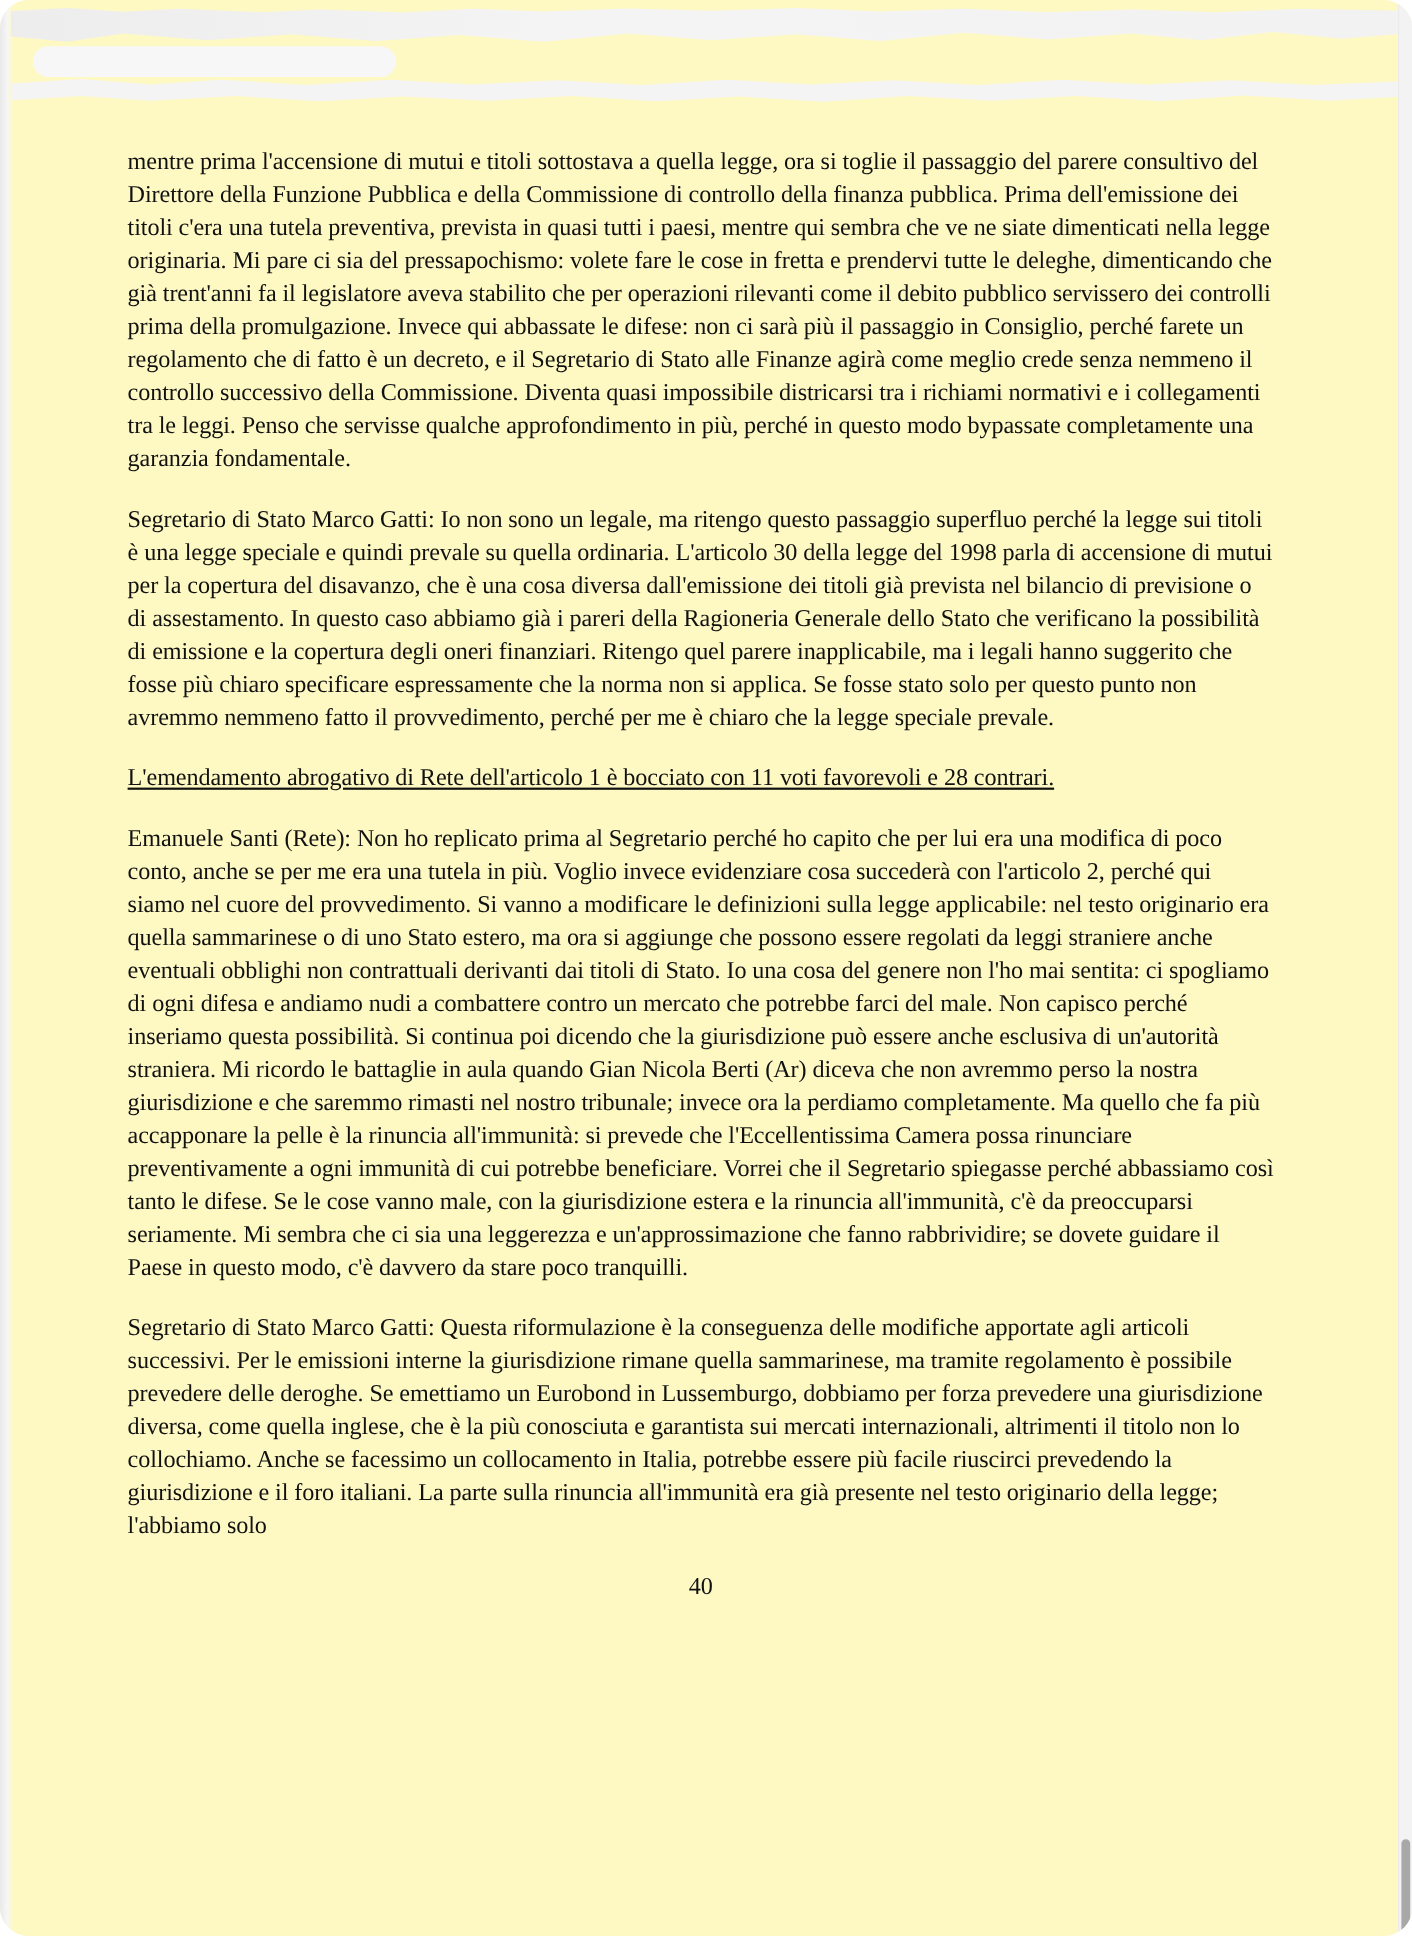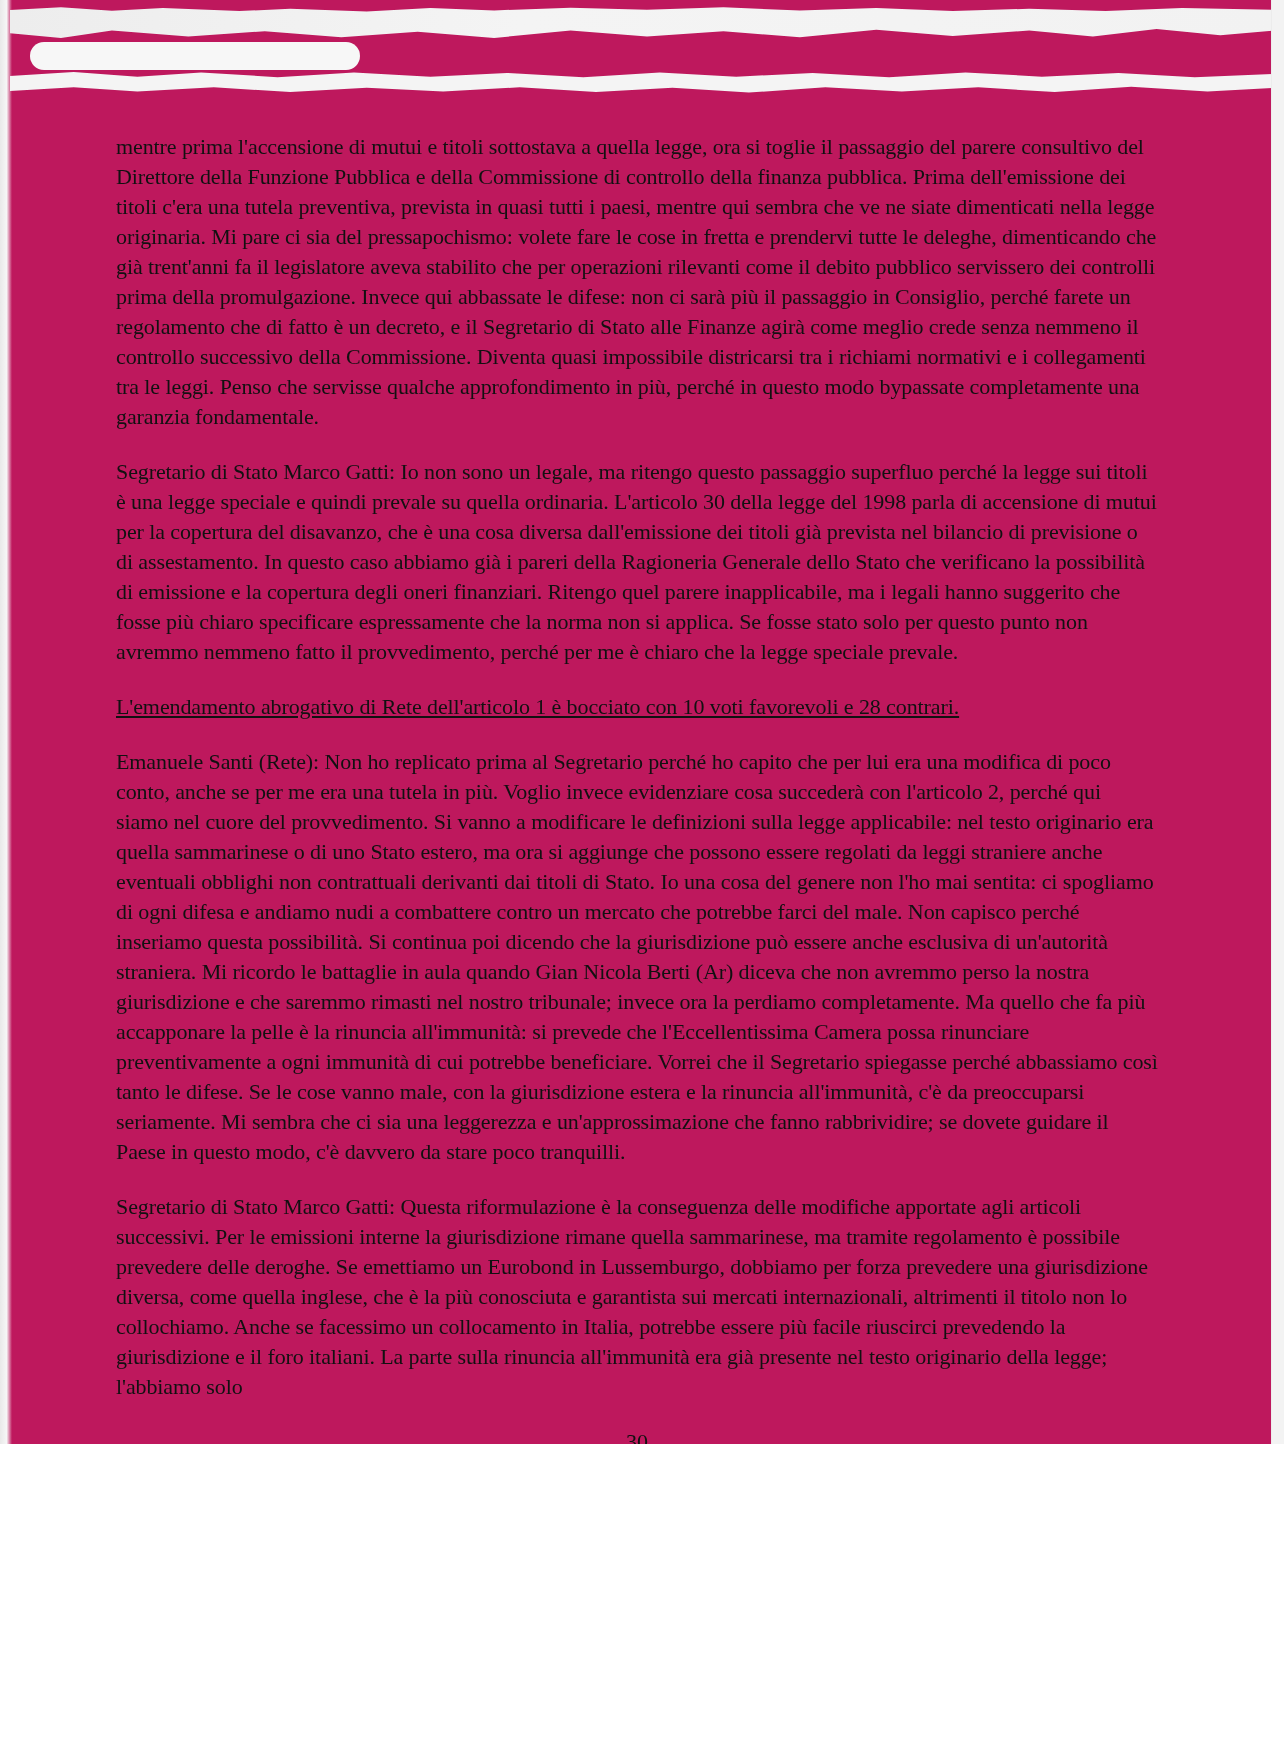--- a/index.html
+++ b/index.html
@@ -1,23 +1,24 @@
 <!DOCTYPE html>
 <html><head>
 <meta charset="utf-8">
 <style>
   html, body { margin: 0; padding: 0; background: #ffffff; }
   .viewport {
     position: relative;
     width: 1284px;
-    height: 1444px;
-    background: #be185d;
+    height: 1760px;
+    background: #fef9c3;
     overflow: hidden;
     font-family: "Liberation Serif", serif;
     color: #111111;
+    border-radius: 26px;
   }
   
   .left-edge {
     position: absolute;
     left: 0; top: 0;
     width: 12px; height: 1760px;
     background: linear-gradient(to right, #e9e9e9 0%, #f6f6f6 55%, rgba(255,255,255,0) 100%);
   }
   
   .scan-band-a {
@@ -89,28 +90,28 @@
   <div class="scan-band-a"></div>
   <div class="scan-blob"></div>
   <div class="scan-band-b"></div>
 
   <div class="content">
 
     <p><span>mentre prima l'accensione di mutui e titoli sottostava a quella legge, ora si toglie il passaggio del parere consultivo del Direttore della Funzione Pubblica e della Commissione di controllo della finanza pubblica. Prima dell'emissione dei titoli c'era una tutela preventiva, prevista in quasi tutti i paesi, mentre qui sembra che ve ne siate dimenticati nella legge originaria. Mi pare ci sia del pressapochismo: volete fare le cose in fretta e prendervi tutte le deleghe, dimenticando che già trent'anni fa il legislatore aveva stabilito che per operazioni rilevanti come il debito pubblico servissero dei controlli prima della promulgazione. Invece qui abbassate le difese: non ci sarà più il passaggio in Consiglio, perché farete un regolamento che di fatto è un decreto, e il Segretario di Stato alle Finanze agirà come meglio crede senza nemmeno il controllo successivo della Commissione. Diventa quasi impossibile districarsi tra i richiami normativi e i collegamenti tra le leggi. Penso che servisse qualche approfondimento in più, perché in questo modo bypassate completamente una garanzia fondamentale.</span></p>
 
     <p><span class="b">Segretario di Stato Marco Gatti</span><span>: Io non sono un legale, ma ritengo questo passaggio superfluo perché la legge sui titoli è una legge speciale e quindi prevale su quella ordinaria. L'articolo 30 della legge del 1998 parla di accensione di mutui per la copertura del disavanzo, che è una cosa diversa dall'emissione dei titoli già prevista nel bilancio di previsione o di assestamento. In questo caso abbiamo già i pareri della Ragioneria Generale dello Stato che verificano la possibilità di emissione e la copertura degli oneri finanziari. Ritengo quel parere inapplicabile, ma i legali hanno suggerito che fosse più chiaro specificare espressamente che la norma non si applica. Se fosse stato solo per questo punto non avremmo nemmeno fatto il provvedimento, perché per me è chiaro che la legge speciale prevale.</span></p>
 
-    <p class="underline"><span>L'emendamento abrogativo di Rete dell'articolo 1 è bocciato con 10 voti favorevoli e 28 contrari.</span></p>
+    <p class="underline"><span>L'emendamento abrogativo di Rete dell'articolo 1 è bocciato con 11 voti favorevoli e 28 contrari.</span></p>
 
 
     <p><span class="b">Emanuele Santi (Rete):</span><span> Non ho replicato prima al Segretario perché ho capito che per lui era una modifica di poco conto, anche se per me era una tutela in più. Voglio invece evidenziare cosa succederà con l'articolo 2, perché qui siamo nel cuore del provvedimento. Si vanno a modificare le definizioni sulla legge applicabile: nel testo originario era quella sammarinese o di uno Stato estero, ma ora si aggiunge che possono essere regolati da leggi straniere anche eventuali obblighi non contrattuali derivanti dai titoli di Stato. Io una cosa del genere non l'ho mai sentita: ci spogliamo di ogni difesa e andiamo nudi a combattere contro un mercato che potrebbe farci del male. Non capisco perché inseriamo questa possibilità. Si continua poi dicendo che la giurisdizione può essere anche esclusiva di un'autorità straniera. Mi ricordo le battaglie in aula quando Gian Nicola Berti (Ar) diceva che non avremmo perso la nostra giurisdizione e che saremmo rimasti nel nostro tribunale; invece ora la perdiamo completamente. Ma quello che fa più accapponare la pelle è la rinuncia all'immunità: si prevede che l'Eccellentissima Camera possa rinunciare preventivamente a ogni immunità di cui potrebbe beneficiare. Vorrei che il Segretario spiegasse perché abbassiamo così tanto le difese. Se le cose vanno male, con la giurisdizione estera e la rinuncia all'immunità, c'è da preoccuparsi seriamente. Mi sembra che ci sia una leggerezza e un'approssimazione che fanno rabbrividire; se dovete guidare il Paese in questo modo, c'è davvero da stare poco tranquilli.</span></p>
 
     <p><span class="b">Segretario di Stato Marco Gatti</span><span>: Questa riformulazione è la conseguenza delle modifiche apportate agli articoli successivi. Per le emissioni interne la giurisdizione rimane quella sammarinese, ma tramite regolamento è possibile prevedere delle deroghe. Se emettiamo un Eurobond in Lussemburgo, dobbiamo per forza prevedere una giurisdizione diversa, come quella inglese, che è la più conosciuta e garantista sui mercati internazionali, altrimenti il titolo non lo collochiamo. Anche se facessimo un collocamento in Italia, potrebbe essere più facile riuscirci prevedendo la giurisdizione e il foro italiani. La parte sulla rinuncia all'immunità era già presente nel testo originario della legge; l'abbiamo solo</span></p>
 
-    <p class="page-number"><span>30</span></p>
+    <p class="page-number"><span>40</span></p>
 
   </div>
 
   <div class="scrollbar-track">
     <div class="scrollbar-thumb"></div>
   </div>
 
 </div>
 
 </body></html>

